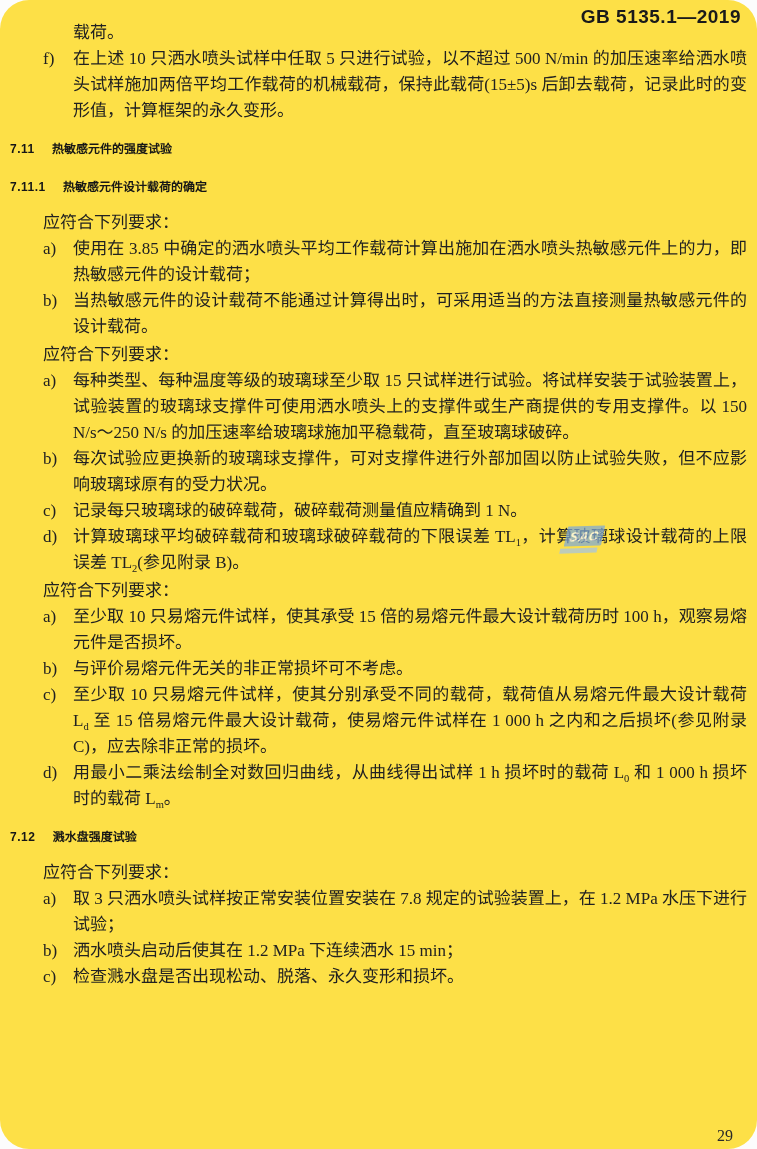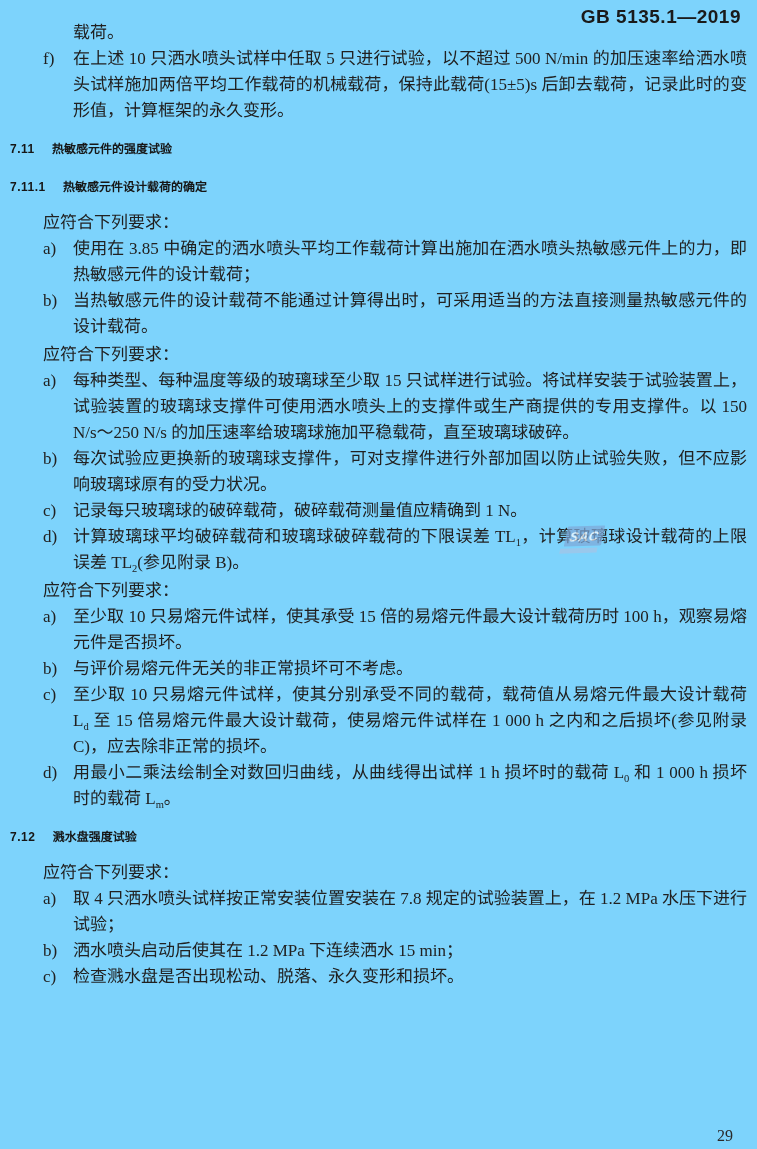--- a/index.html
+++ b/index.html
@@ -7,21 +7,22 @@
   body {
     position: relative;
     background: #fcfcfc;
     font-family: "Liberation Serif", "DejaVu Serif", serif;
     color: #212121;
     overflow: hidden;
   }
   .page {
     position: absolute;
     inset: 0;
-    background: #7dd3fc;
+    background: #fde047;
+    border-radius: 29px;
   }
   
   .running-header {
     position: absolute;
     top: 6px;
     right: 16px;
     font-family: "Liberation Sans", "DejaVu Sans", sans-serif;
     font-weight: 700;
     font-size: 19px;
     letter-spacing: 0.5px;
@@ -171,21 +172,21 @@
       <span class="txt">用最小二乘法绘制全对数回归曲线，从曲线得出试样 1 h 损坏时的载荷 L<sub>0</sub> 和 1 000 h 损坏时的载荷 L<sub>m</sub>。</span>
     </div>
 
     <h2 class="sec">
       <span class="num">7.12</span>
       <span class="ttl">溅水盘强度试验</span>
     </h2>
     <p class="intro">应符合下列要求：</p>
     <div class="li">
       <span class="lbl">a)</span>
-      <span class="txt">取 4 只洒水喷头试样按正常安装位置安装在 7.8 规定的试验装置上，在 1.2 MPa 水压下进行试验；</span>
+      <span class="txt">取 3 只洒水喷头试样按正常安装位置安装在 7.8 规定的试验装置上，在 1.2 MPa 水压下进行试验；</span>
     </div>
     <div class="li">
       <span class="lbl">b)</span>
       <span class="txt">洒水喷头启动后使其在 1.2 MPa 下连续洒水 15 min；</span>
     </div>
     <div class="li">
       <span class="lbl">c)</span>
       <span class="txt">检查溅水盘是否出现松动、脱落、永久变形和损坏。</span>
     </div>
 

